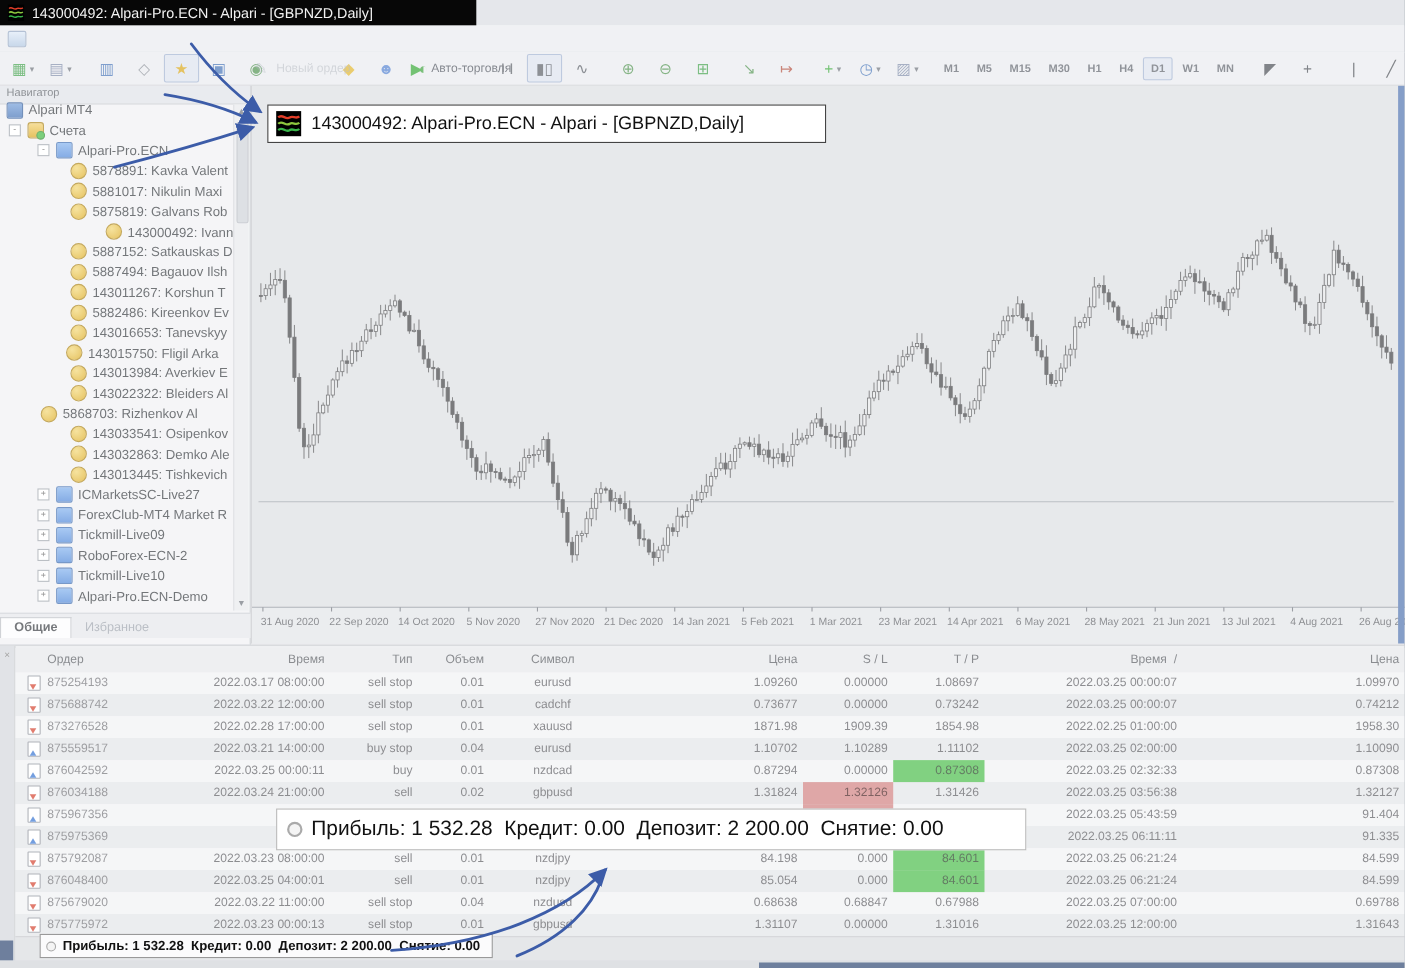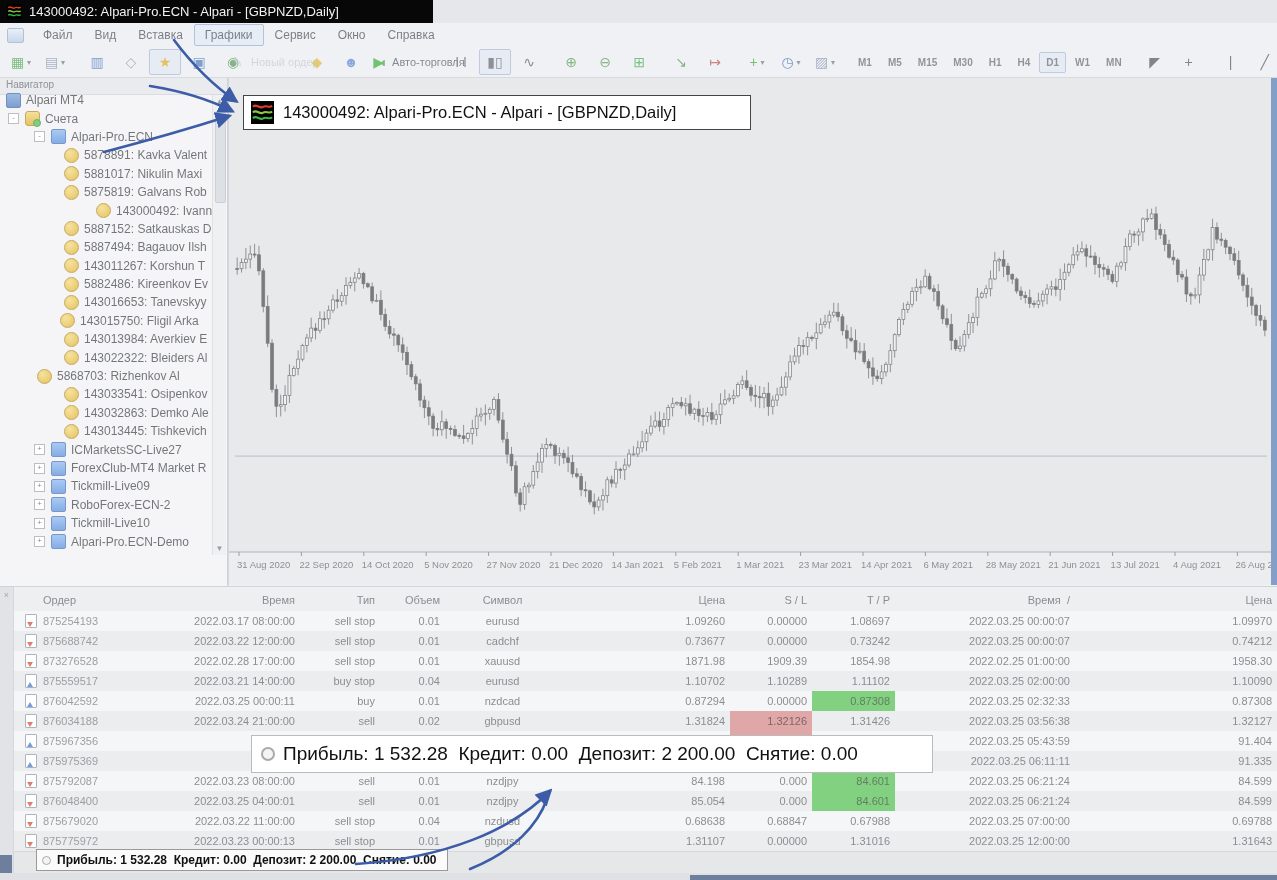--- a/index.html
+++ b/index.html
@@ -104,29 +104,20 @@
 </style>
 </head>
 <body>
 
 <div id="root">
 
   <div class="titlebar"></div>
 
   <div class="menubar">
     <span class="appico"></span>
-    <span id="menu-items" style="display:flex">
-        <span class="menu-item">Файл</span>
-        <span class="menu-item">Вид</span>
-        <span class="menu-item">Вставка</span>
-        <span class="menu-item active">Графики</span>
-        <span class="menu-item">Сервис</span>
-        <span class="menu-item">Окно</span>
-        <span class="menu-item">Справка</span>
-      </span>
   </div>
 
   <div class="toolbar" id="toolbar-buttons">
       <span class="tbtn">
         <span class="tglyph" style="color: rgb(60, 158, 70);">▦</span>
         <span class="tdd">▾</span>
       </span>
       <span class="tbtn">
         <span class="tglyph" style="color: rgb(125, 138, 168);">▤</span>
         <span class="tdd">▾</span>
@@ -343,20 +334,24 @@
           <span class="nico ic-server"></span>
           <span class="ntext">Alpari-Pro.ECN-Demo</span>
         </div>
         <div class="nrow" style="padding-left: 34px;"></div>
       </div>
     <div class="nav-scroll">
       <span class="arr" style="top:0">▲</span>
       <span class="thumb"></span>
       <span class="arr" style="bottom:0">▼</span>
     </div>
+    <div class="nav-tabs" id="nav-tabs">
+        <span class="ntab active">Общие</span>
+        <span class="ntab">Избранное</span>
+      </div>
   </div>
 
   <div class="chart">
     <span class="chart-tab-label">GBPNZD,Daily</span>
     <svg id="chart-svg" width="1049" height="507" viewBox="0 0 1049 507">
         <rect x="0" y="0" width="1049" height="507" fill="#dcdee1"></rect>
         <rect x="0" y="474" width="1049" height="33" fill="#e2e4e7"></rect>
         <line x1="0" y1="474" x2="1049" y2="474" stroke="#8a8f98" stroke-width="1"></line>
         <line x1="6" y1="378.1062499999997" x2="1038" y2="378.1062499999997" stroke="#9aa0a8" stroke-width="1"></line>
         <g>

